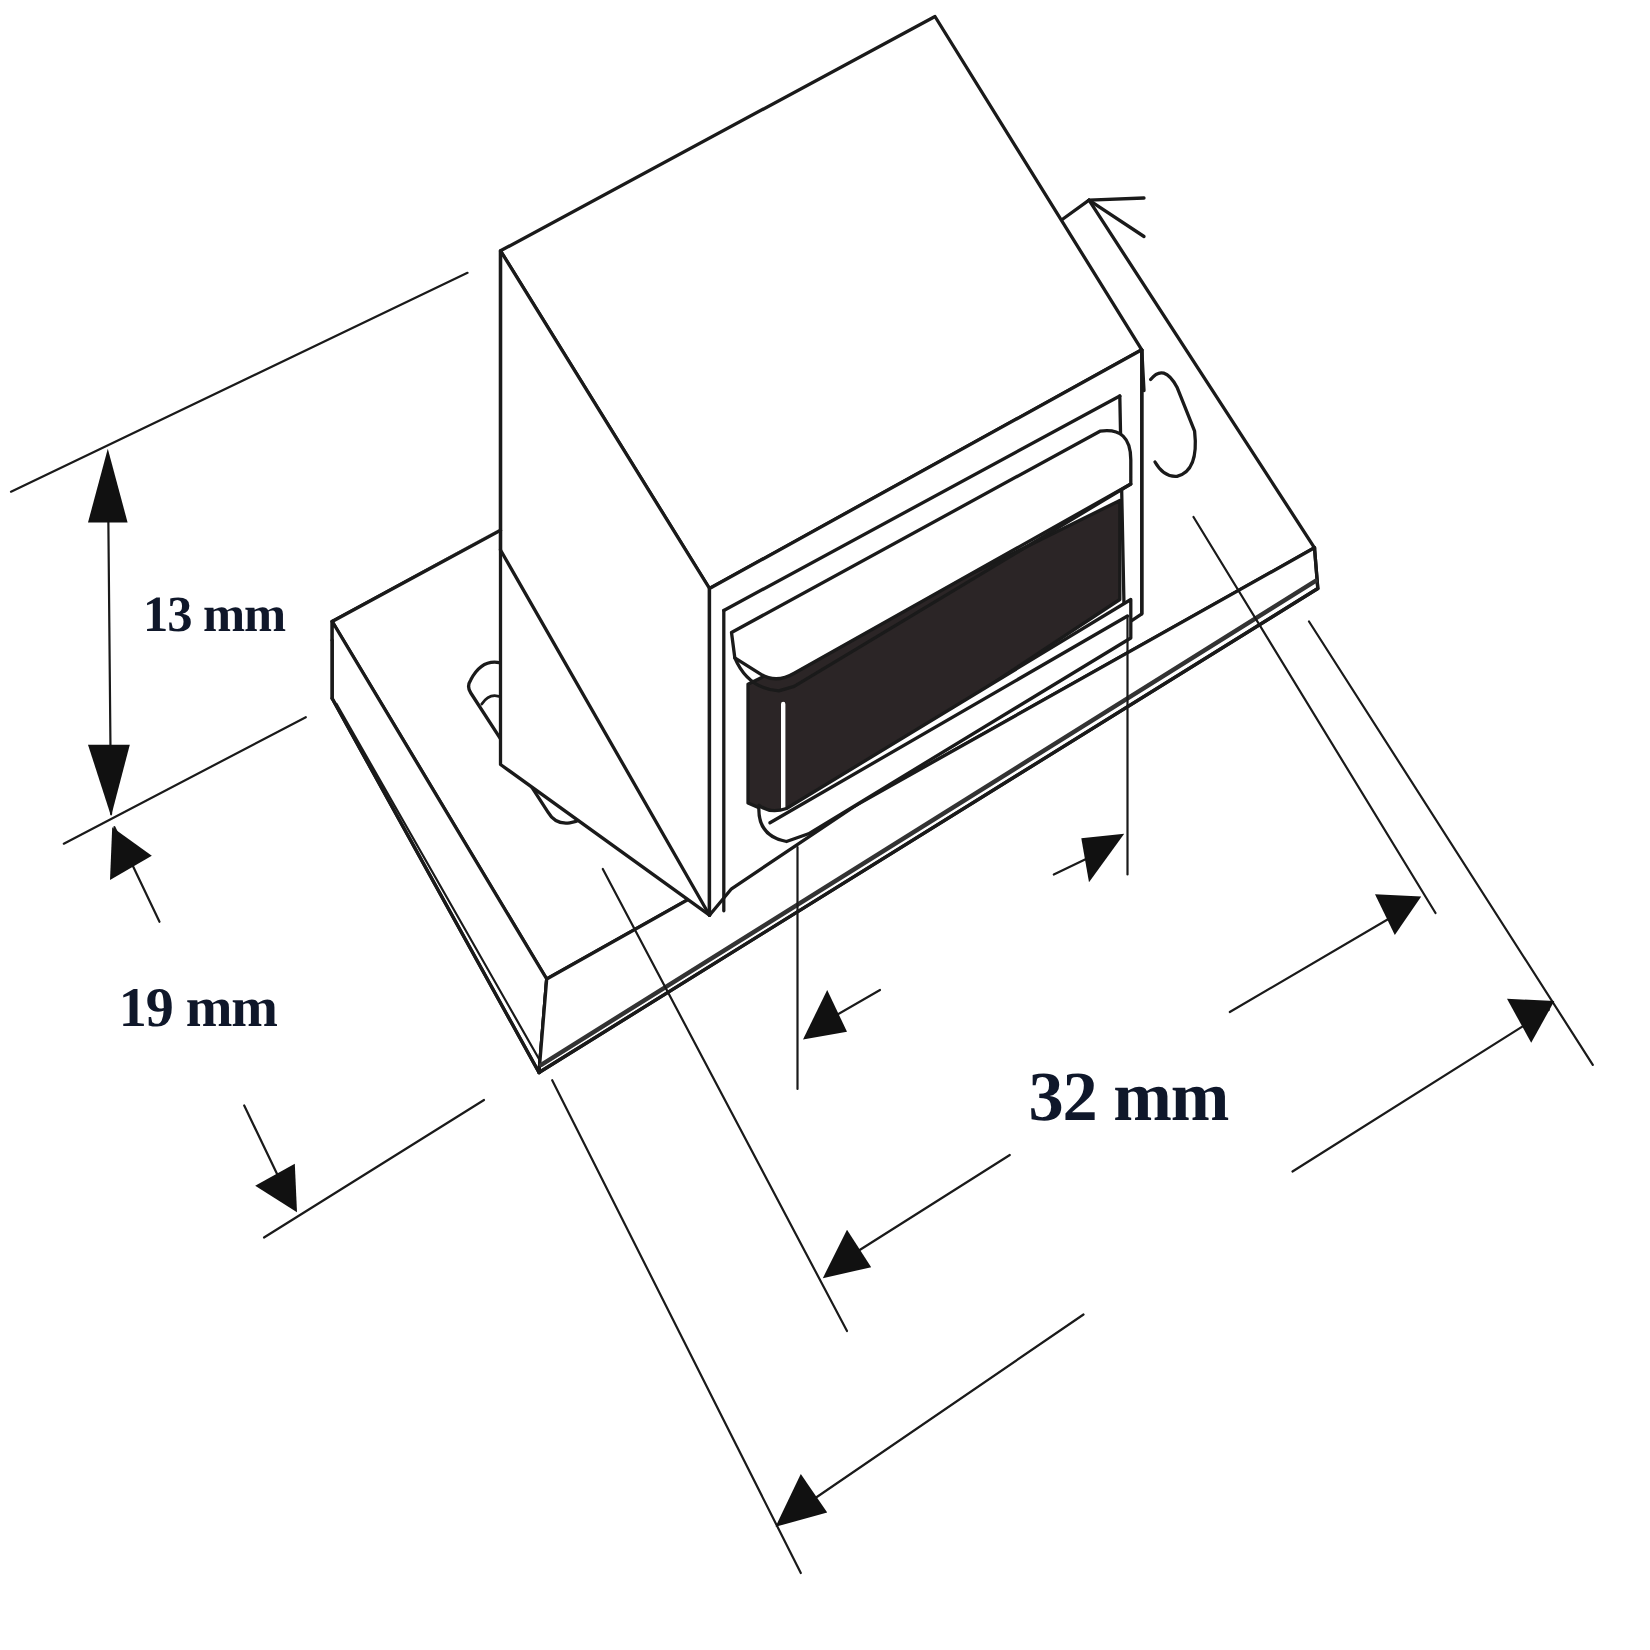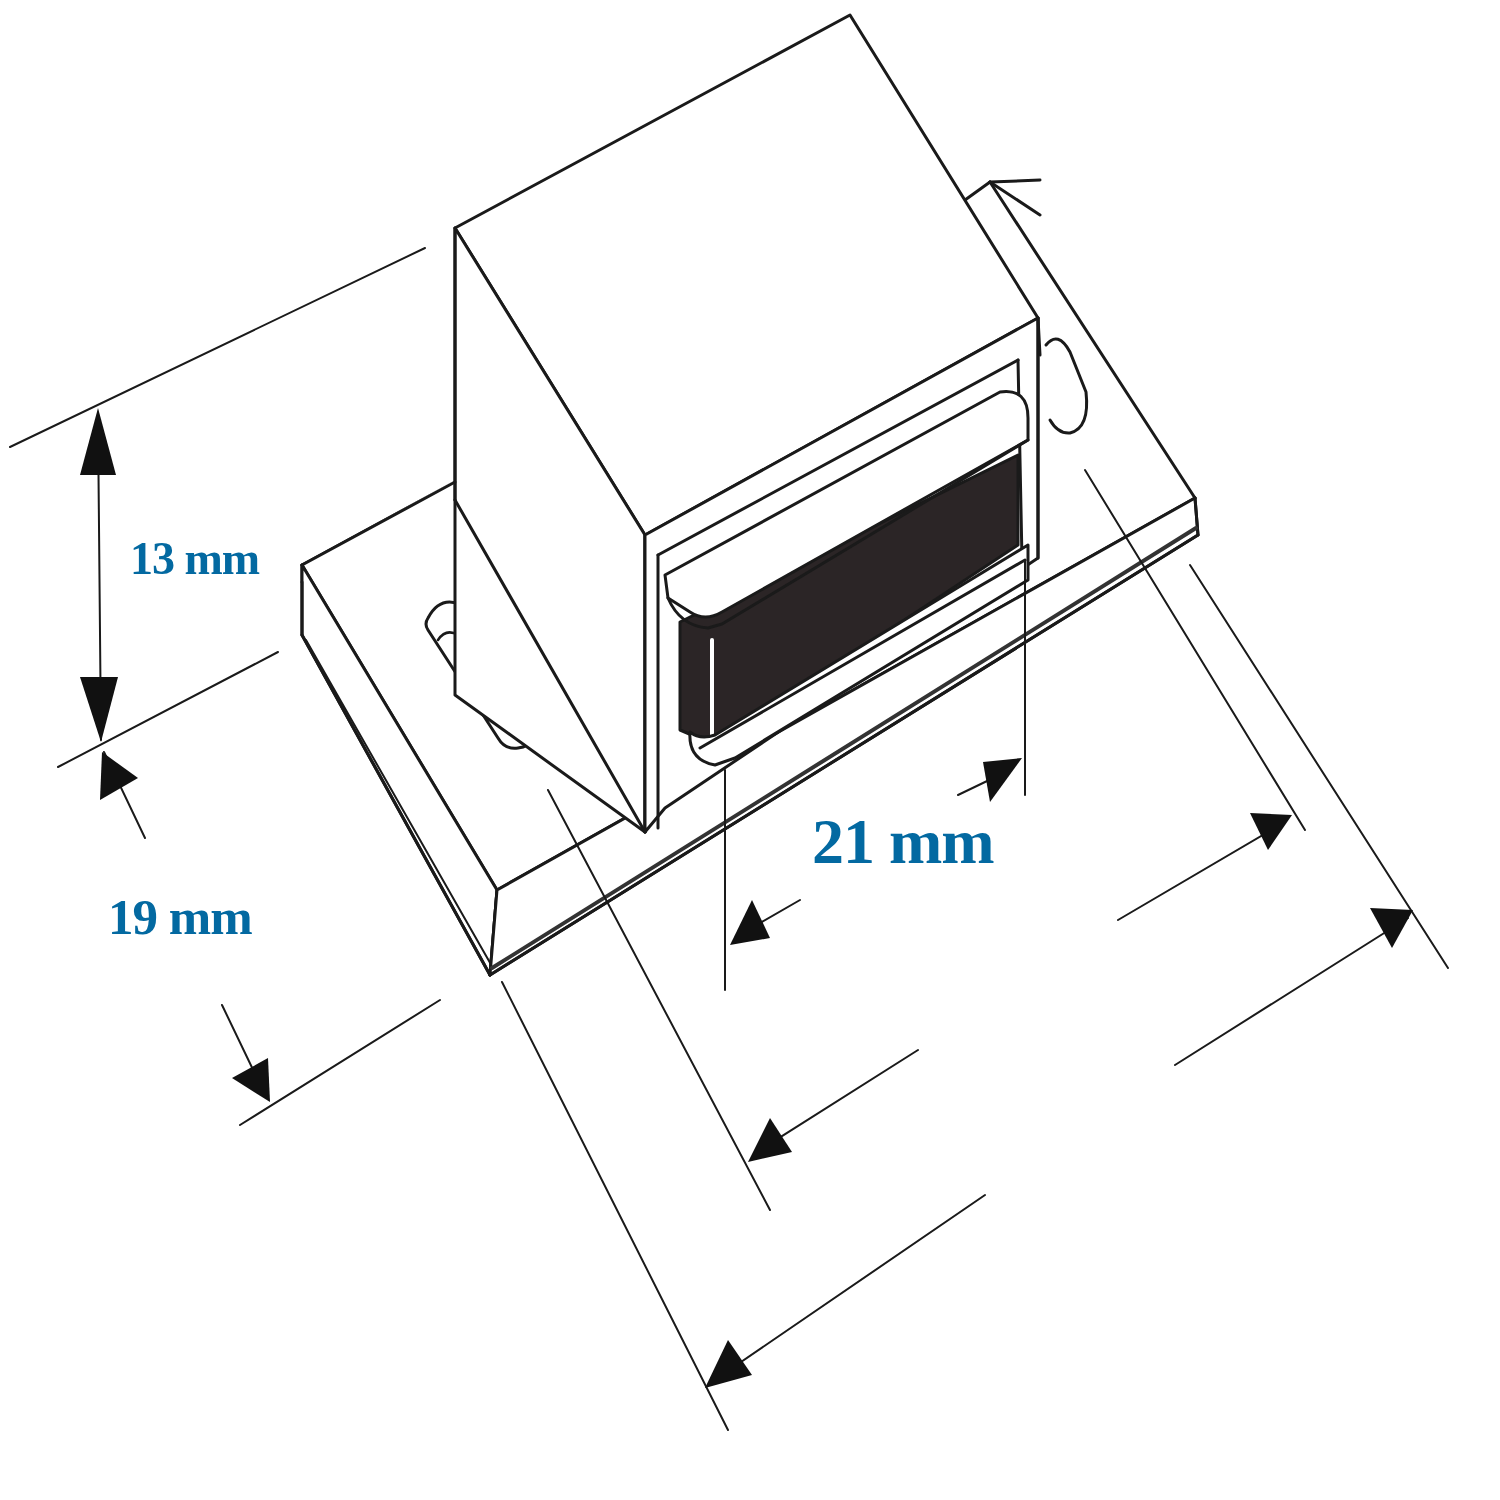--- a/index.html
+++ b/index.html
@@ -1,18 +1,18 @@
 <!DOCTYPE html>
 <html><head>
 <meta charset="utf-8">
 <style>
   html,body{margin:0;padding:0;background:#ffffff;}
   #stage{position:relative;width:1500px;height:1500px;overflow:hidden;background:#fff;}
   svg{position:absolute;left:0;top:0;}
-  .dim-label{position:absolute;font-family:"Liberation Serif","DejaVu Serif",serif;color:#0369a1;font-weight:bold;white-space:nowrap;letter-spacing:-1px;}
+  .dim-label{position:absolute;font-family:"Liberation Serif","DejaVu Serif",serif;color:#0f172a;font-weight:bold;white-space:nowrap;letter-spacing:-1px;}
 </style>
 </head>
 <body>
 
 <div id="stage">
 <svg width="1500" height="1500" viewBox="0 0 1500 1500" fill="none" stroke="#1a1a1a" stroke-width="3" stroke-linejoin="round" stroke-linecap="round">
 
   <g>
 
     <polygon points="302,565 455,482 455,500 302,582" fill="#fff"></polygon>
@@ -113,14 +113,14 @@
     <polygon points="730,945 752,900 770,938"></polygon>
     <polygon points="1292,815 1250,813 1268,850"></polygon>
     <polygon points="748,1162 770,1118 792,1152"></polygon>
     <polygon points="1413,910 1370,908 1392,948"></polygon>
     <polygon points="705,1388 728,1340 752,1375"></polygon>
   </g>
 </svg>
 
 <div class="dim-label" style="left:130px;top:532px;font-size:46px;">13 mm</div>
 <div class="dim-label" style="left:108px;top:888px;font-size:51px;text-align:right;">19 mm</div>
-<div class="dim-label" style="left:812px;top:805px;font-size:64px;">21 mm</div>
+<div class="dim-label" style="left:935px;top:960px;font-size:64px;">32 mm</div>
 </div>
 
 </body></html>

